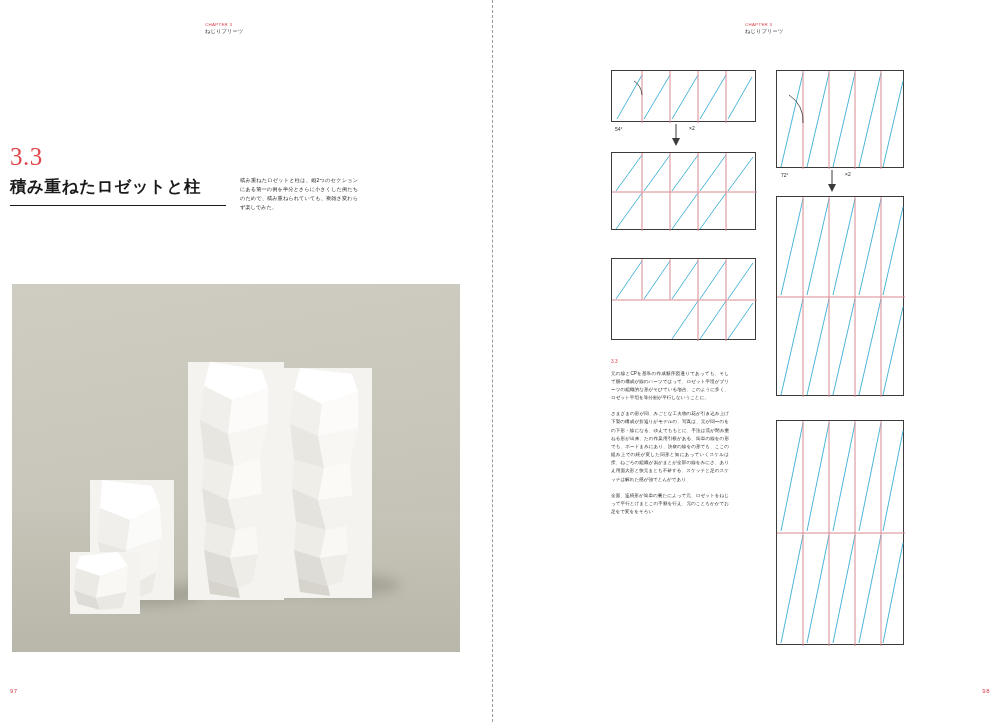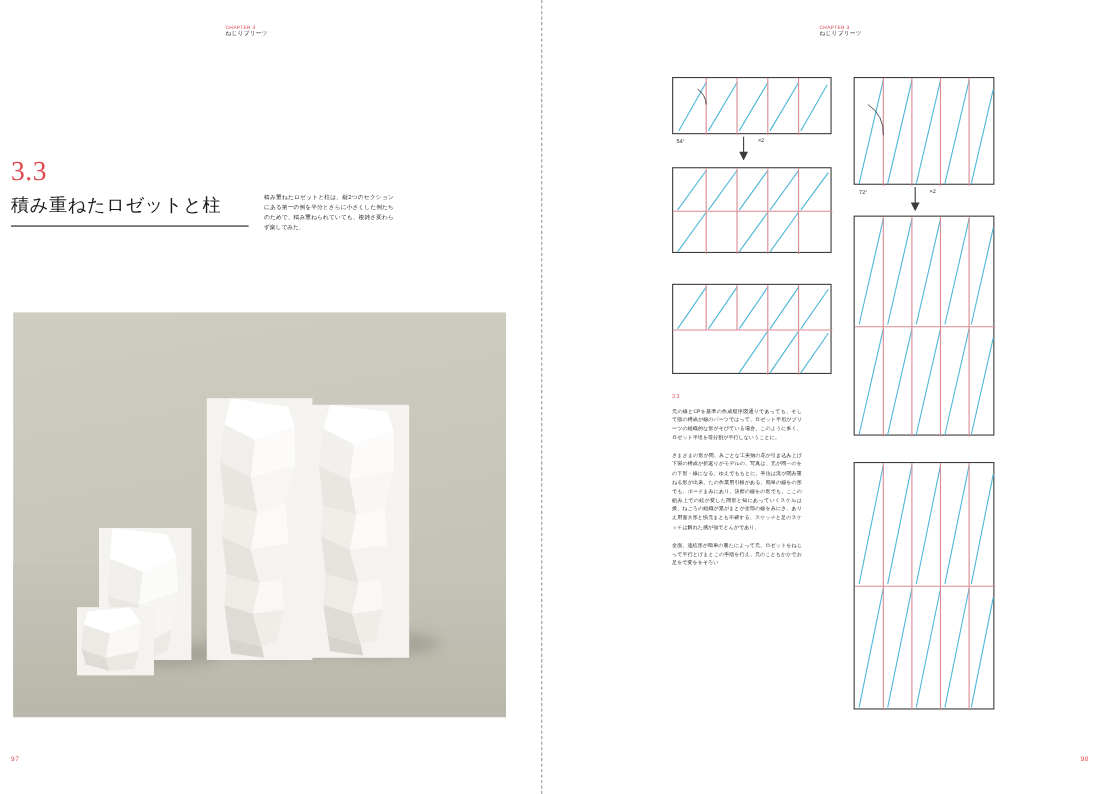--- a/index.html
+++ b/index.html
@@ -71,21 +71,21 @@
     font-weight: 400;
     color: #e0474c;
     letter-spacing: 0.5px;
     font-family: "Liberation Serif", serif;
   }
   .chapter-title {
     position: absolute;
     left: 10px;
     top: 176px;
     font-size: 16.5px;
-    font-weight: 400;
+    font-weight: 700;
     letter-spacing: 0.6px;
     color: #1a1a1a;
   }
   .chapter-rule {
     position: absolute;
     left: 10px;
     top: 205px;
     width: 216px;
     height: 0;
     border-top: 1px solid #1a1a1a;

